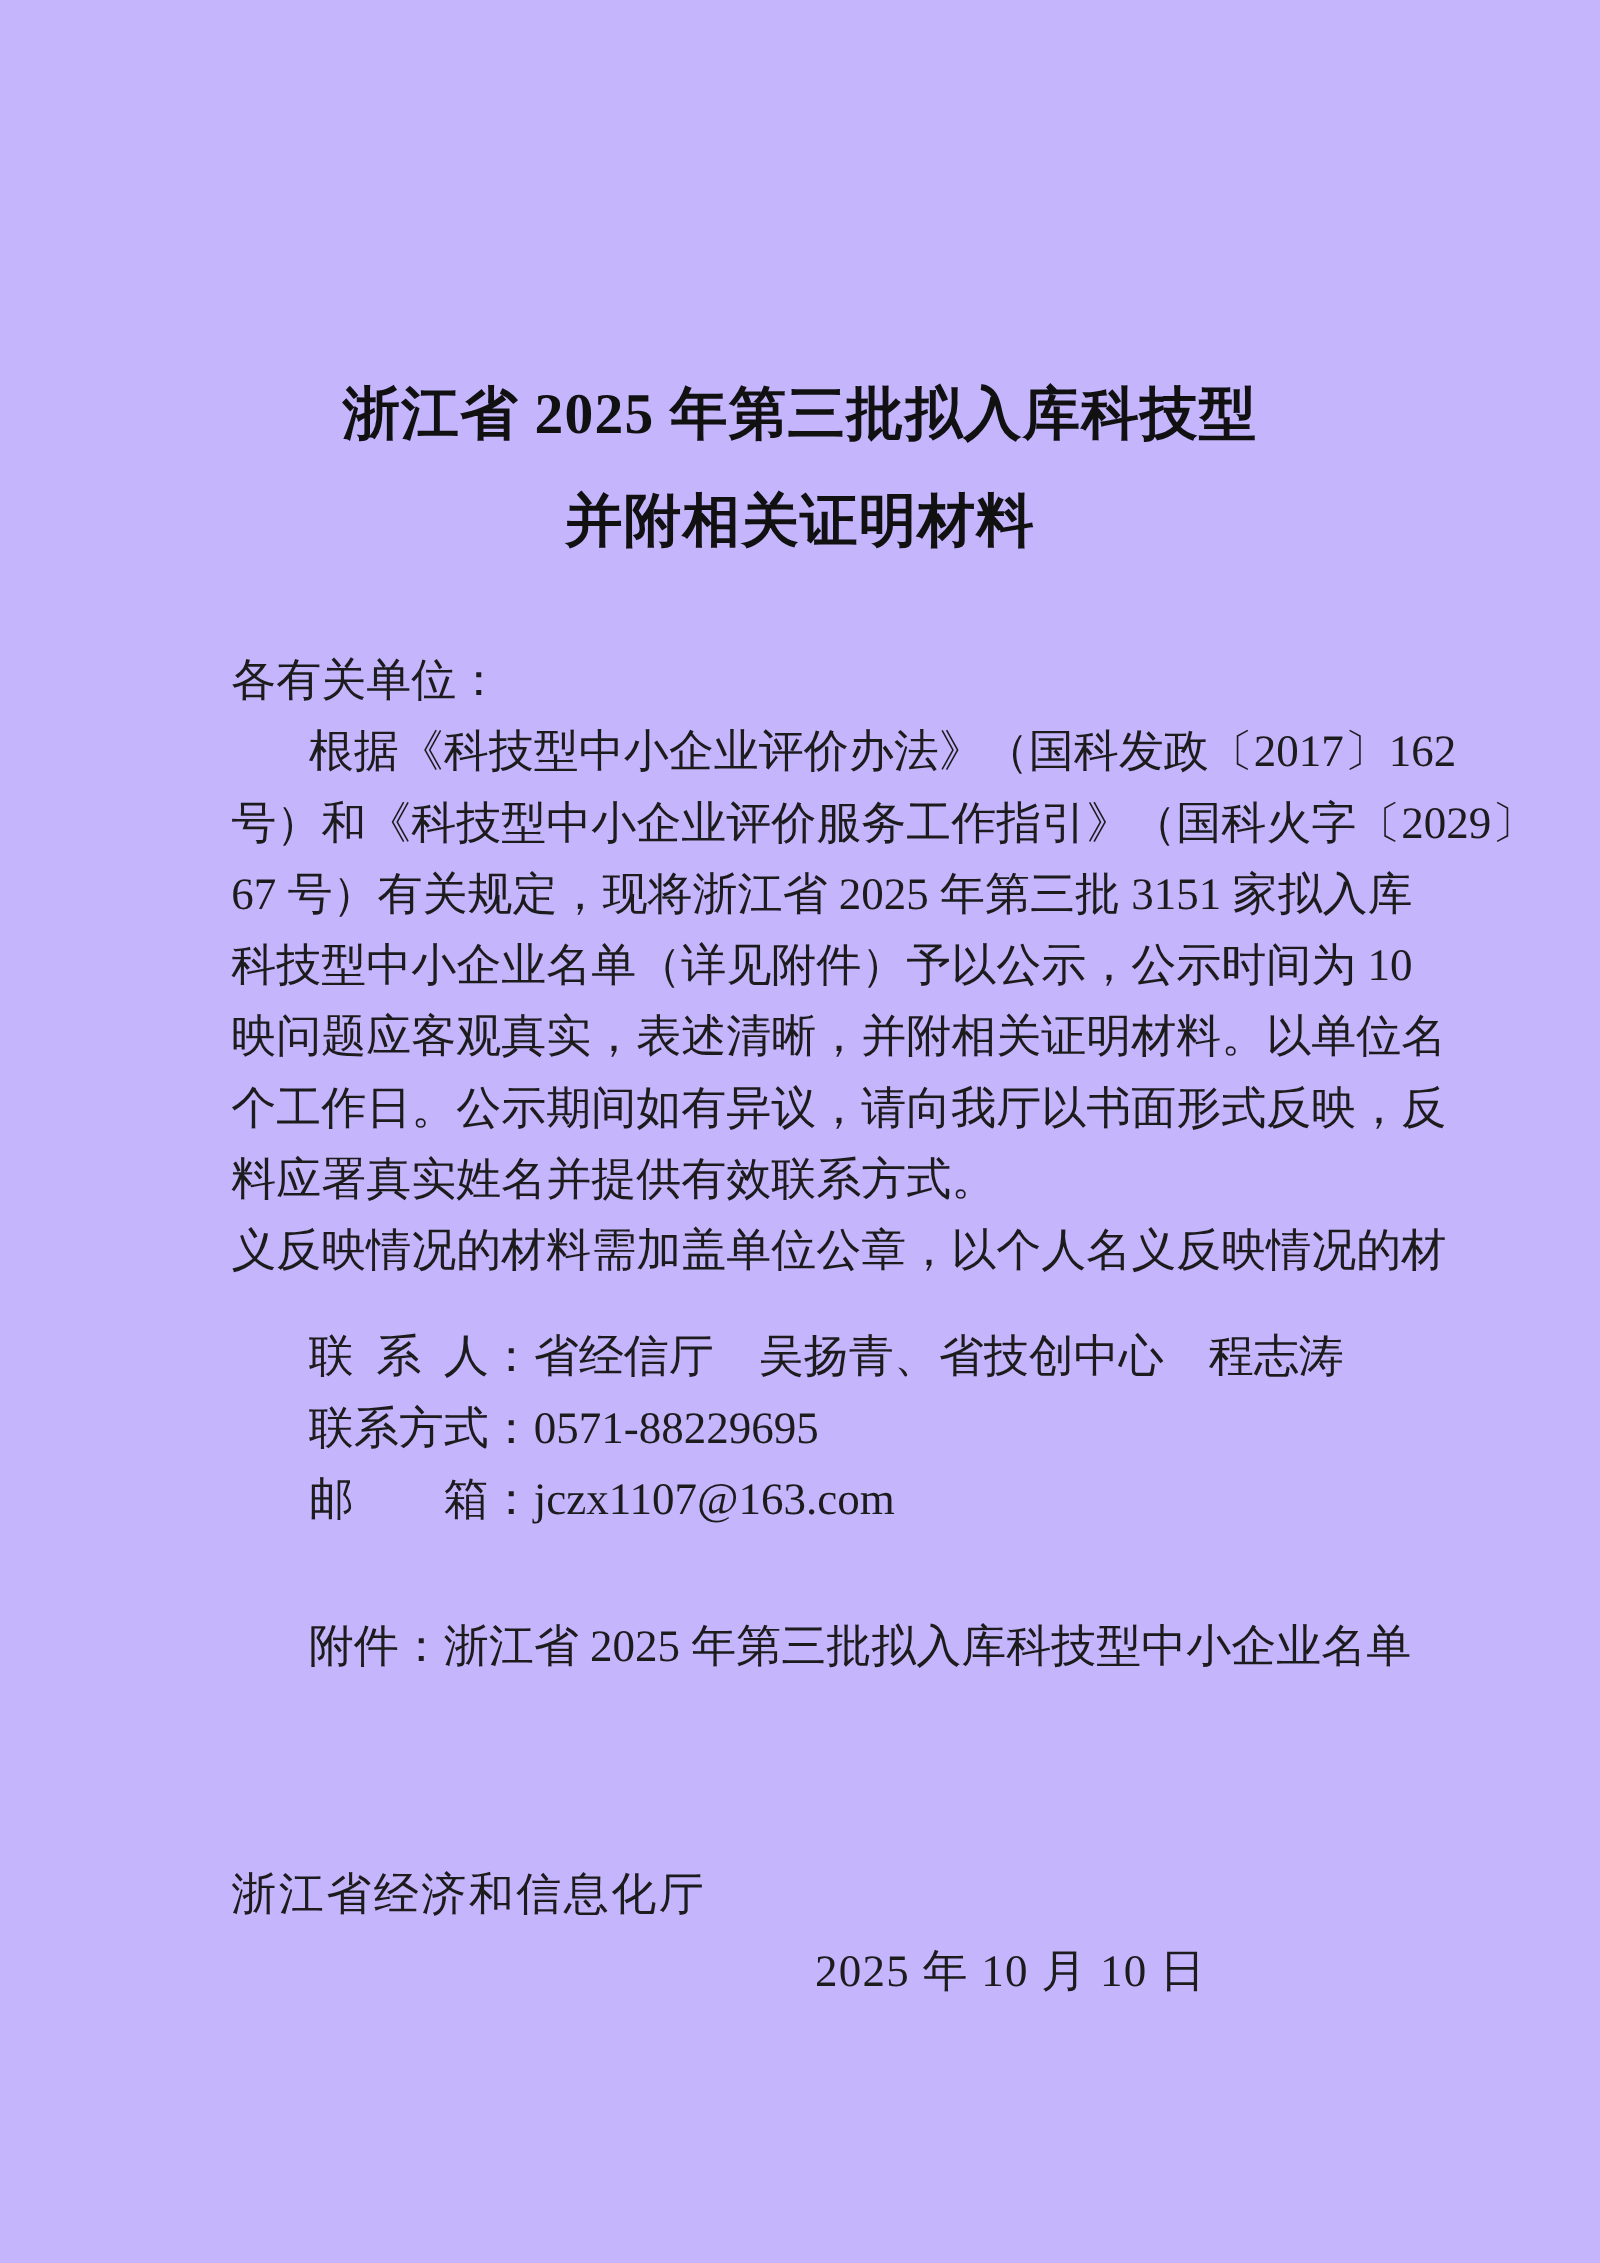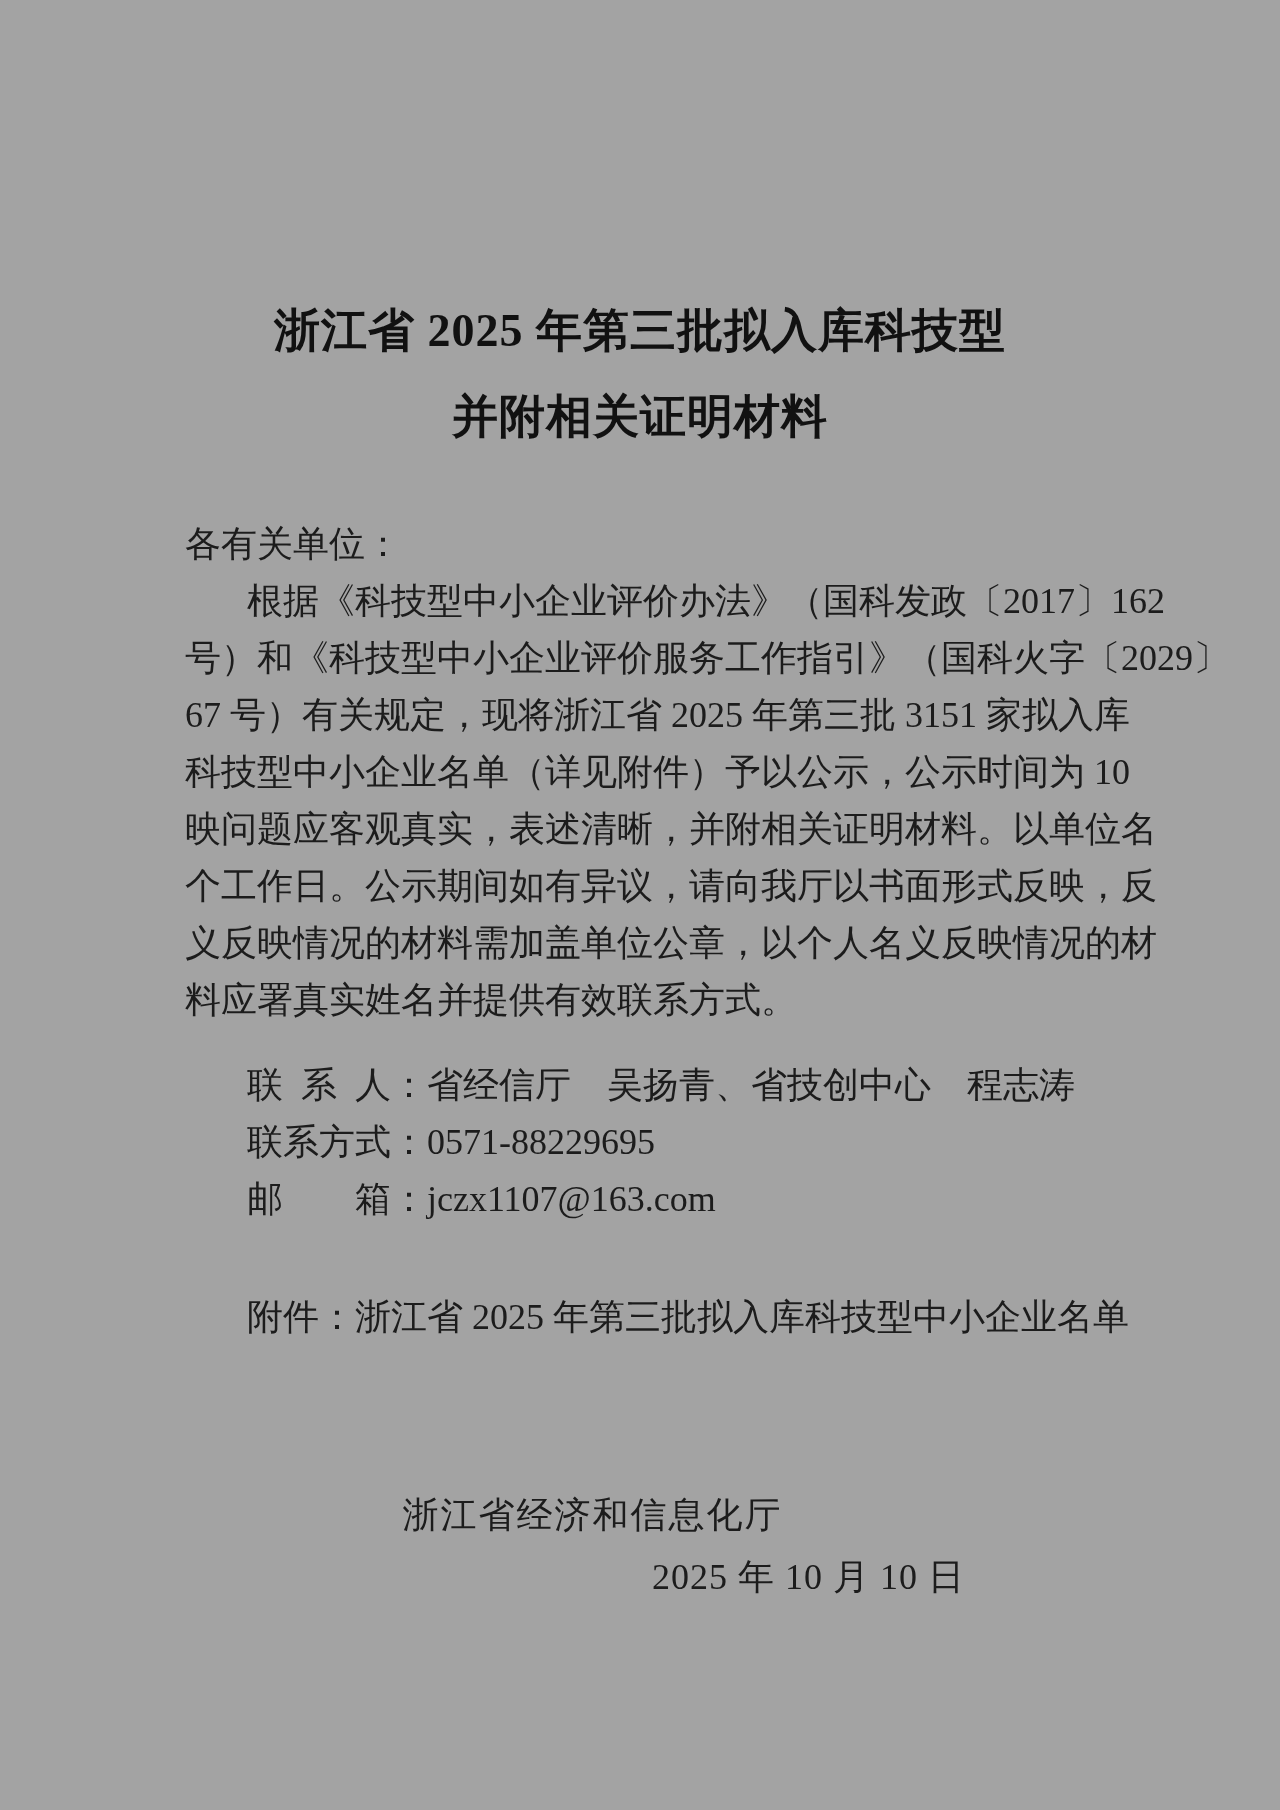--- a/index.html
+++ b/index.html
@@ -5,21 +5,21 @@
   html, body {
     margin: 0;
     padding: 0;
     background: #e8e8e8;
   }
   .page {
     position: relative;
     width: 1280px;
     height: 1810px;
     margin: 0 auto;
-    background: #a3a3a3;
+    background: #c4b5fd;
     color: #1c1c1c;
     font-family: "Liberation Serif", "DejaVu Serif", serif;
     overflow: hidden;
   }
   .title {
     margin: 0;
     padding-top: 288px;
     text-align: center;
     font-size: 46px;
     line-height: 86px;
@@ -60,21 +60,21 @@
   }
   .attachment {
     margin-top: 61px;
   }
   .signature {
     margin-top: 138px;
     line-height: 62px;
     letter-spacing: 2px;
   }
   .sig-line {
-    text-align: center;
+    text-align: left;
     margin-right: 95px;
   }
   .sig-date {
     text-align: right;
     margin-right: 130px;
     letter-spacing: 1px;
   }
 </style>
 </head>
 <body>
@@ -90,22 +90,22 @@
 
     <div class="line salutation">各有关单位：</div>
 
     <div>
       <div class="line just indent">根据《科技型中小企业评价办法》（国科发政〔2017〕162</div>
       <div class="line just">号）和《科技型中小企业评价服务工作指引》（国科火字〔2029〕</div>
       <div class="line just">67 号）有关规定，现将浙江省 2025 年第三批 3151 家拟入库</div>
       <div class="line just">科技型中小企业名单（详见附件）予以公示，公示时间为 10</div>
       <div class="line just">映问题应客观真实，表述清晰，并附相关证明材料。以单位名</div>
       <div class="line just">个工作日。公示期间如有异议，请向我厅以书面形式反映，反</div>
+      <div class="line">料应署真实姓名并提供有效联系方式。</div>
       <div class="line just">义反映情况的材料需加盖单位公章，以个人名义反映情况的材</div>
-      <div class="line">料应署真实姓名并提供有效联系方式。</div>
     </div>
 
     <div class="contacts">
       <div class="contact-row">
         <span>联 系 人：</span><span>省经信厅　吴扬青、省技创中心　程志涛</span>
       </div>
       <div class="contact-row">
         <span>联系方式：</span><span>0571-88229695</span>
       </div>
       <div class="contact-row">

